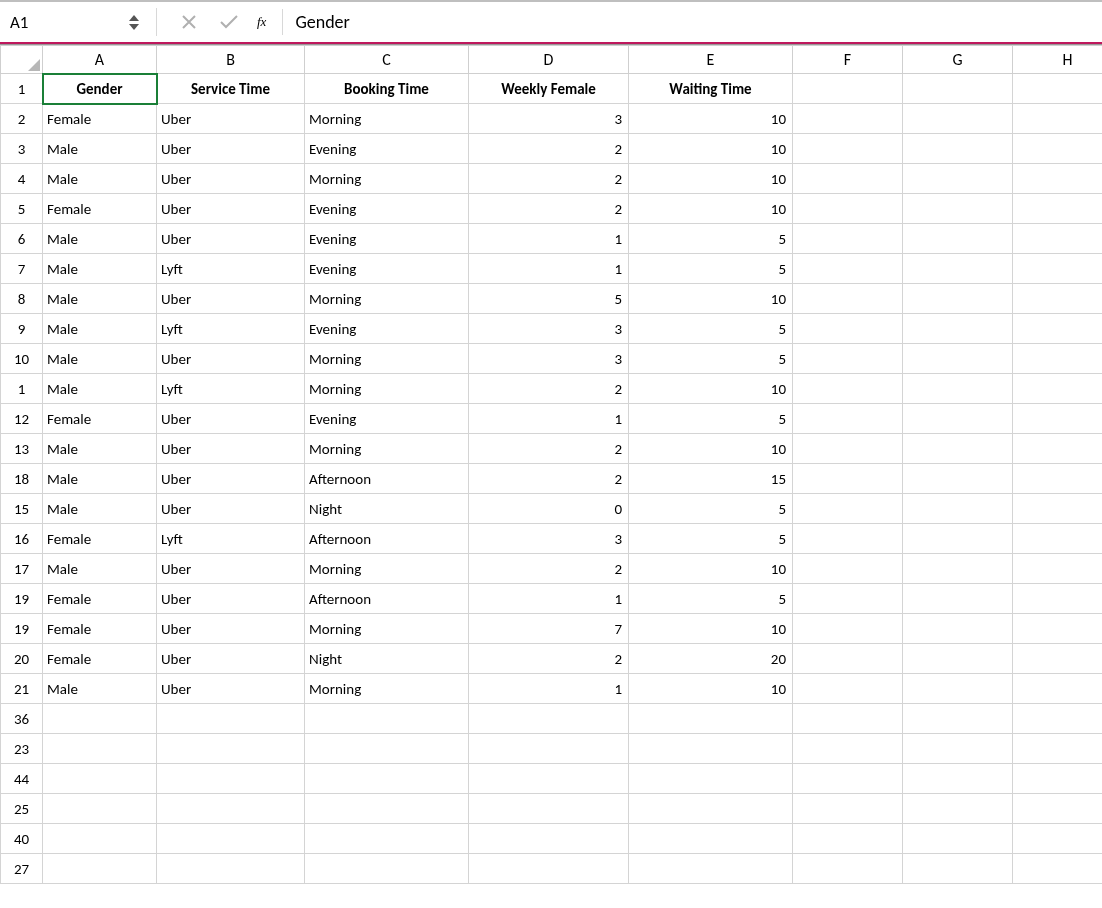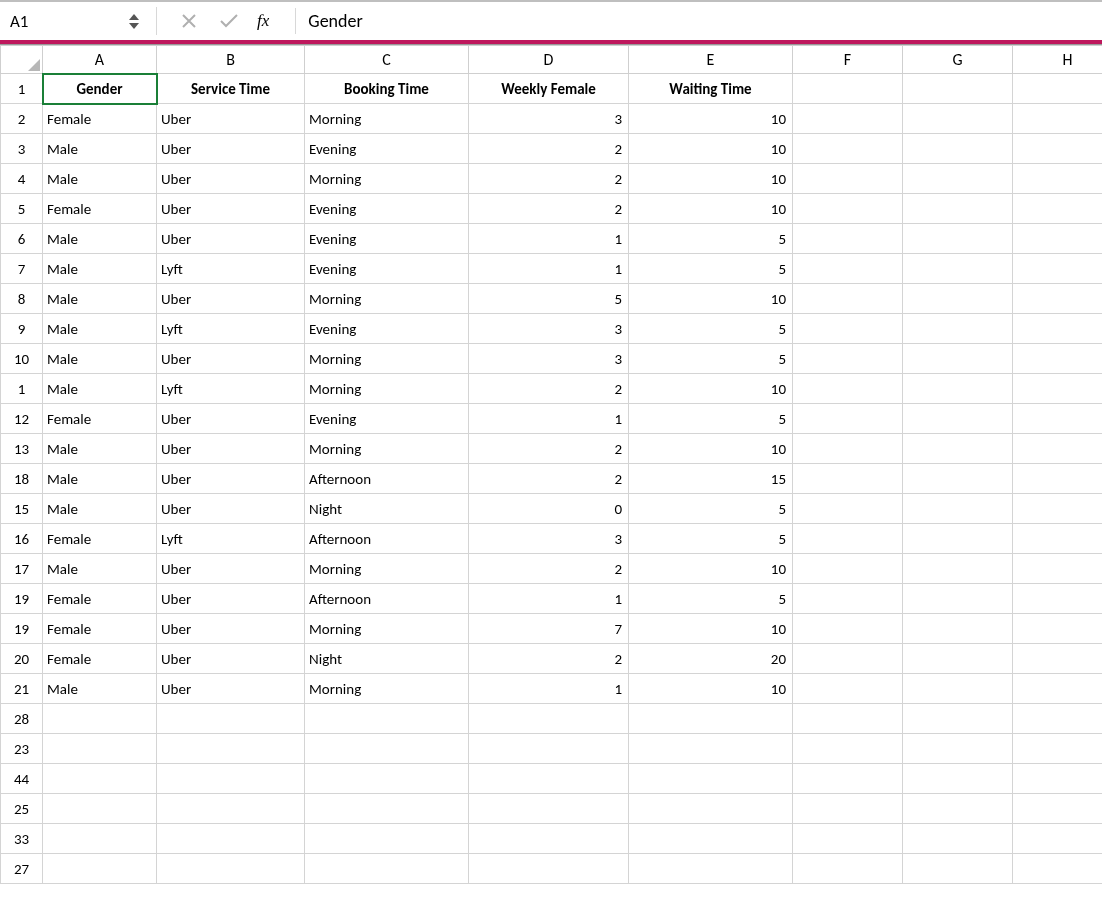--- a/index.html
+++ b/index.html
@@ -13,21 +13,21 @@
       background: #fff;
       user-select: none;
       width: 1102px;
     }
     
     .formula-bar {
       display: flex;
       align-items: center;
       height: 44px;
       border-top: 2px solid #bfbfbf;
-      border-bottom: 4px solid #be185d;
+      border-bottom: 2px solid #be185d;
       background: #fff;
       padding: 0 4px;
     }
     .name-box {
       width: 120px;
       height: 100%;
       display: flex;
       align-items: center;
       padding-left: 6px;
       font-size: 17px;
@@ -49,23 +49,23 @@
       height: 28px;
       display: flex;
       align-items: center;
       justify-content: center;
       color: #b0b0b0;
       margin: 0 6px;
     }
     .fx-label {
       font-style: italic;
       font-family: "Times New Roman", serif;
-      font-size: 17px;
+      font-size: 13px;
       color: #000;
-      margin: 0 22px 0 8px;
+      margin: 0 12px 0 8px;
     }
     .fx-sep { width:1px; height:26px; background:#d8d8d8; margin:0 10px 0 4px;}
     .formula-input {
       flex: 1;
       font-size: 18px;
       color: #000;
       padding-left: 2px;
     }
     
     .grid-wrap {
@@ -429,21 +429,21 @@
           <td class="data">Male</td>
           <td class="data">Uber</td>
           <td class="data">Morning</td>
           <td class="data num">1</td>
           <td class="data num">10</td>
           <td></td>
           <td></td>
           <td></td>
         </tr>
         <tr>
-          <th class="row-head">28</th>
+          <th class="row-head">36</th>
           <td></td>
           <td></td>
           <td></td>
           <td></td>
           <td></td>
           <td></td>
           <td></td>
           <td></td>
         </tr>
         <tr>
@@ -473,21 +473,21 @@
           <td></td>
           <td></td>
           <td></td>
           <td></td>
           <td></td>
           <td></td>
           <td></td>
           <td></td>
         </tr>
         <tr>
-          <th class="row-head">33</th>
+          <th class="row-head">40</th>
           <td></td>
           <td></td>
           <td></td>
           <td></td>
           <td></td>
           <td></td>
           <td></td>
           <td></td>
         </tr>
         <tr>

